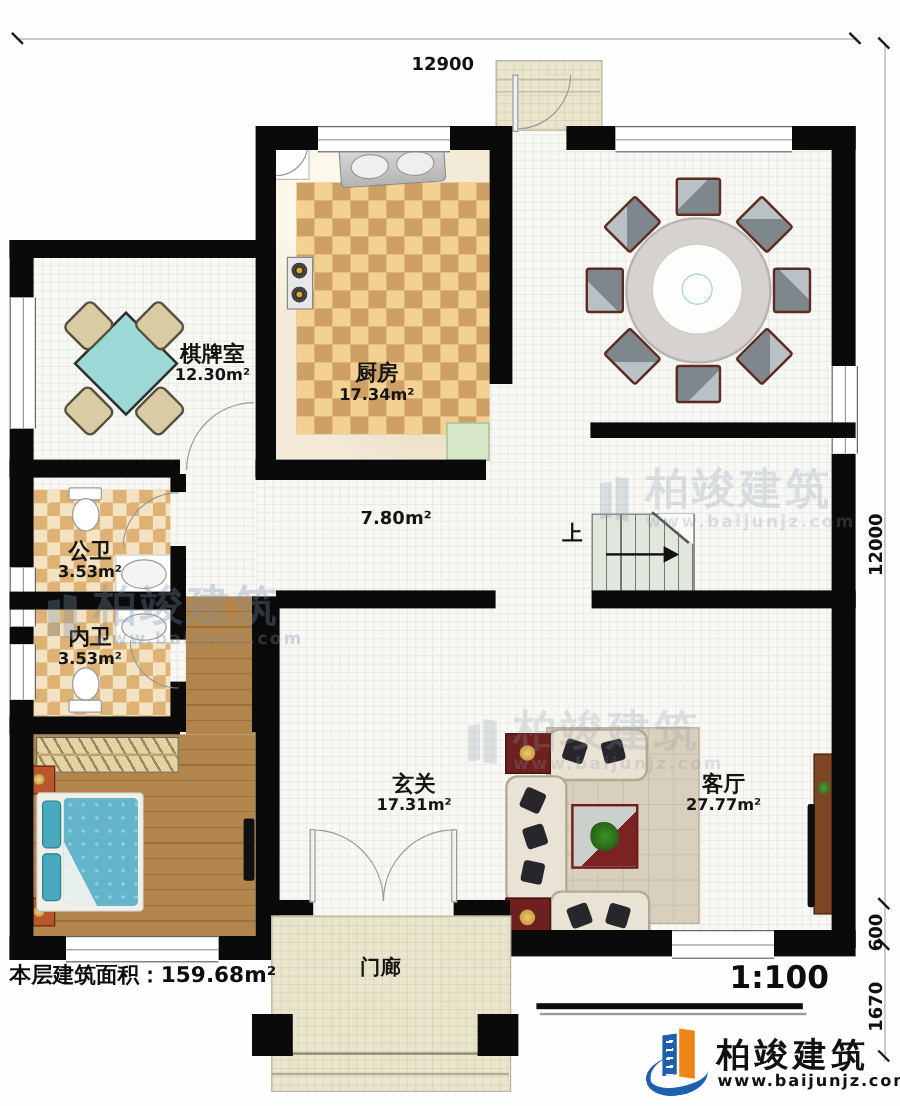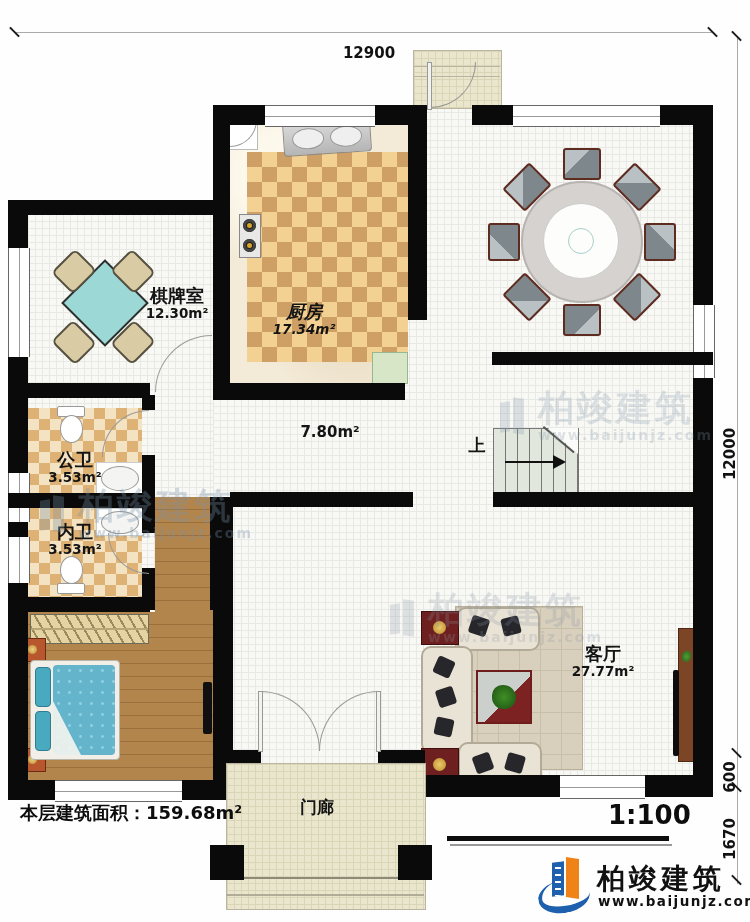--- a/index.html
+++ b/index.html
@@ -223,34 +223,38 @@
   <div class="tan-grid" style="left:226px;top:763px;width:198px;height:145px;"></div>
   <div class="abs" style="left:226px;top:877px;width:198px;height:2px;background:#8e8a78;"></div>
   <div class="abs" style="left:226px;top:894px;width:198px;height:2px;background:#b0ac96;"></div>
   <div class="wall" style="left:210px;top:845px;width:34px;height:35px;"></div>
   <div class="wall" style="left:398px;top:845px;width:34px;height:35px;"></div>
 
   <div class="label" style="left:132px;top:286px;width:90px;">
     <span class="nm">棋牌室</span>
     <span class="ar">12.30m²</span>
   </div>
-  <div class="label" style="left:264px;top:302px;width:80px;font-style:italic;">
+  <div class="label" style="left:274px;top:302px;width:80px;">
     <span class="nm">厨房</span>
     <span class="ar">17.34m²</span>
   </div>
   <div class="label" style="left:295px;top:424px;width:70px;">
     <span class="ar" style="font-size:15px;">7.80m²</span>
   </div>
   <div class="label" style="left:42px;top:450px;width:66px;">
     <span class="nm">公卫</span>
     <span class="ar">3.53m²</span>
   </div>
   <div class="label" style="left:42px;top:522px;width:66px;">
     <span class="nm">内卫</span>
     <span class="ar">3.53m²</span>
+  </div>
+  <div class="label" style="left:302px;top:644px;width:86px;">
+    <span class="nm">玄关</span>
+    <span class="ar">17.31m²</span>
   </div>
   <div class="label" style="left:560px;top:644px;width:86px;">
     <span class="nm">客厅</span>
     <span class="ar">27.77m²</span>
   </div>
   <div class="label" style="left:285px;top:798px;width:64px;">
     <span class="nm" style="font-size:17px;">门廊</span>
   </div>
 
   <div class="wm" style="left:36px;top:488px;color:rgba(120,145,170,.32);">
@@ -277,21 +281,21 @@
     <span class="ic">
       <i style="left:4px;top:6px;width:10px;height:30px;background:rgba(140,150,165,.24);transform:skewY(-8deg);"></i>
       <i style="left:17px;top:2px;width:11px;height:36px;background:rgba(140,150,165,.24);transform:skewY(8deg);"></i>
     </span>
     <span>
       <span class="t1">柏竣建筑</span>
       <span class="t2" style="display:block;">www.baijunjz.com</span>
     </span>
   </div>
 
-  <div class="abs" style="left:20px;top:800px;">
+  <div class="abs" style="left:8px;top:800px;">
     <div class="info-line">本层建筑面积：159.68m²</div>
   </div>
 
   <div class="abs" style="left:608px;top:800px;font-size:26px;font-weight:bold;color:#0d0d0d;">1:100</div>
   <div class="abs" style="left:447px;top:836px;width:222px;height:5px;background:#0d0d0d;"></div>
   <div class="abs" style="left:450px;top:844px;width:222px;height:2px;background:#999;"></div>
 
   <div class="abs" style="left:538px;top:856px;width:54px;height:54px;">
     <div class="abs" style="left:14px;top:6px;width:12px;height:34px;background:#1e5fae;transform:skewY(-8deg);background-image:repeating-linear-gradient(180deg,transparent 0 5px,#fff 5px 7px);background-size:6px 100%;background-repeat:repeat-y;background-position:3px 0;"></div>
     <div class="abs" style="left:28px;top:2px;width:13px;height:40px;background:#f08318;transform:skewY(8deg);"></div>

